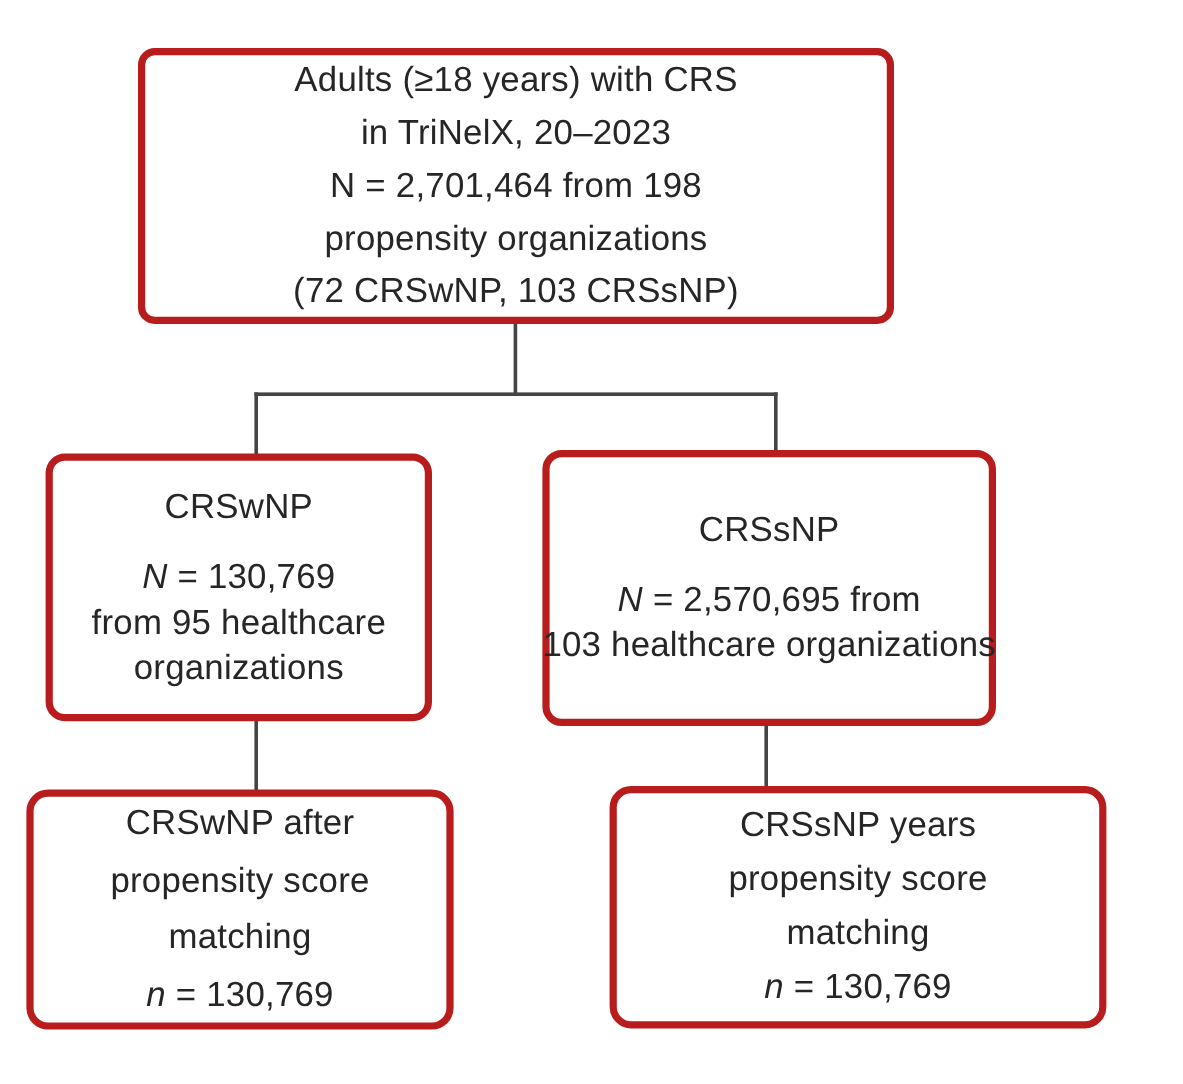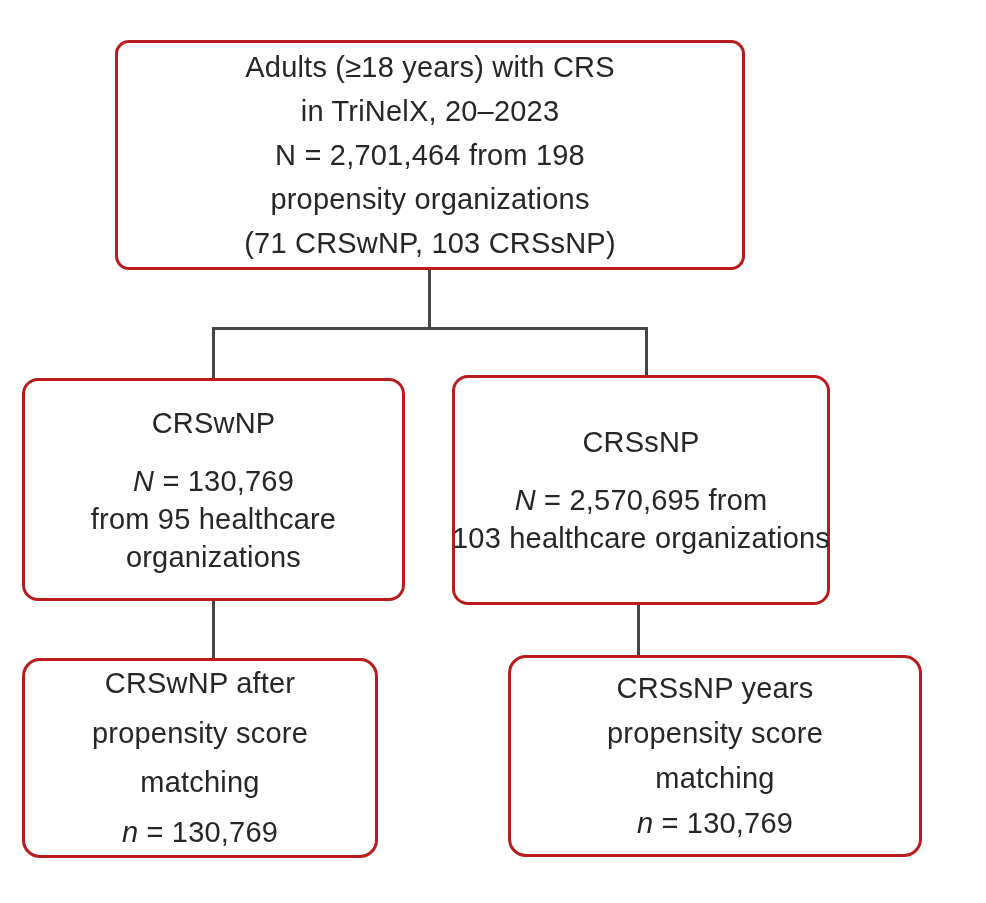--- a/index.html
+++ b/index.html
@@ -13,21 +13,21 @@
     height: 903px;
     background: #ffffff;
     overflow: hidden;
     font-family: "Liberation Sans", sans-serif;
     color: #262626;
   }
   .box {
     position: absolute;
     box-sizing: border-box;
     background: #ffffff;
-    border: 3px solid #b91c1c;
+    border: 6px solid #b91c1c;
     border-radius: 16px;
     display: flex;
     flex-direction: column;
     align-items: center;
     justify-content: center;
     text-align: center;
     z-index: 2;
     font-size: 29px;
     letter-spacing: 0.2px;
   }
@@ -36,22 +36,22 @@
   
   #box-top {
     left: 115px; top: 40px;
     width: 630px; height: 230px;
     border-radius: 14px;
   }
   #box-top .bline { line-height: 44px; }
 
   
   #box-mid-left {
-    left: 22px; top: 378px;
-    width: 383px; height: 223px;
+    left: 38px; top: 378px;
+    width: 322px; height: 223px;
   }
   #box-mid-right {
     left: 452px; top: 375px;
     width: 378px; height: 230px;
   }
   .mid-title { line-height: 38px; }
   .mid-body  { margin-top: 20px; }
   .mid-body .bline { line-height: 38px; }
 
   
@@ -93,21 +93,21 @@
   <div class="cline" id="conn-drop-left"></div>
   <div class="cline" id="conn-drop-right"></div>
   <div class="cline" id="conn-match-left"></div>
   <div class="cline" id="conn-match-right"></div>
 
   <div class="box" id="box-top">
     <div class="bline">Adults (≥18 years) with CRS</div>
     <div class="bline">in TriNelX, 20–2023</div>
     <div class="bline">N = 2,701,464 from 198</div>
     <div class="bline">propensity organizations</div>
-    <div class="bline">(71 CRSwNP, 103 CRSsNP)</div>
+    <div class="bline">(72 CRSwNP, 103 CRSsNP)</div>
   </div>
 
   <div class="box" id="box-mid-left">
     <div class="bline mid-title">CRSwNP</div>
     <div class="mid-body">
       <div class="bline"><span class="it">N</span><span> = 130,769</span></div>
       <div class="bline">from 95 healthcare</div>
       <div class="bline">organizations</div>
     </div>
   </div>

